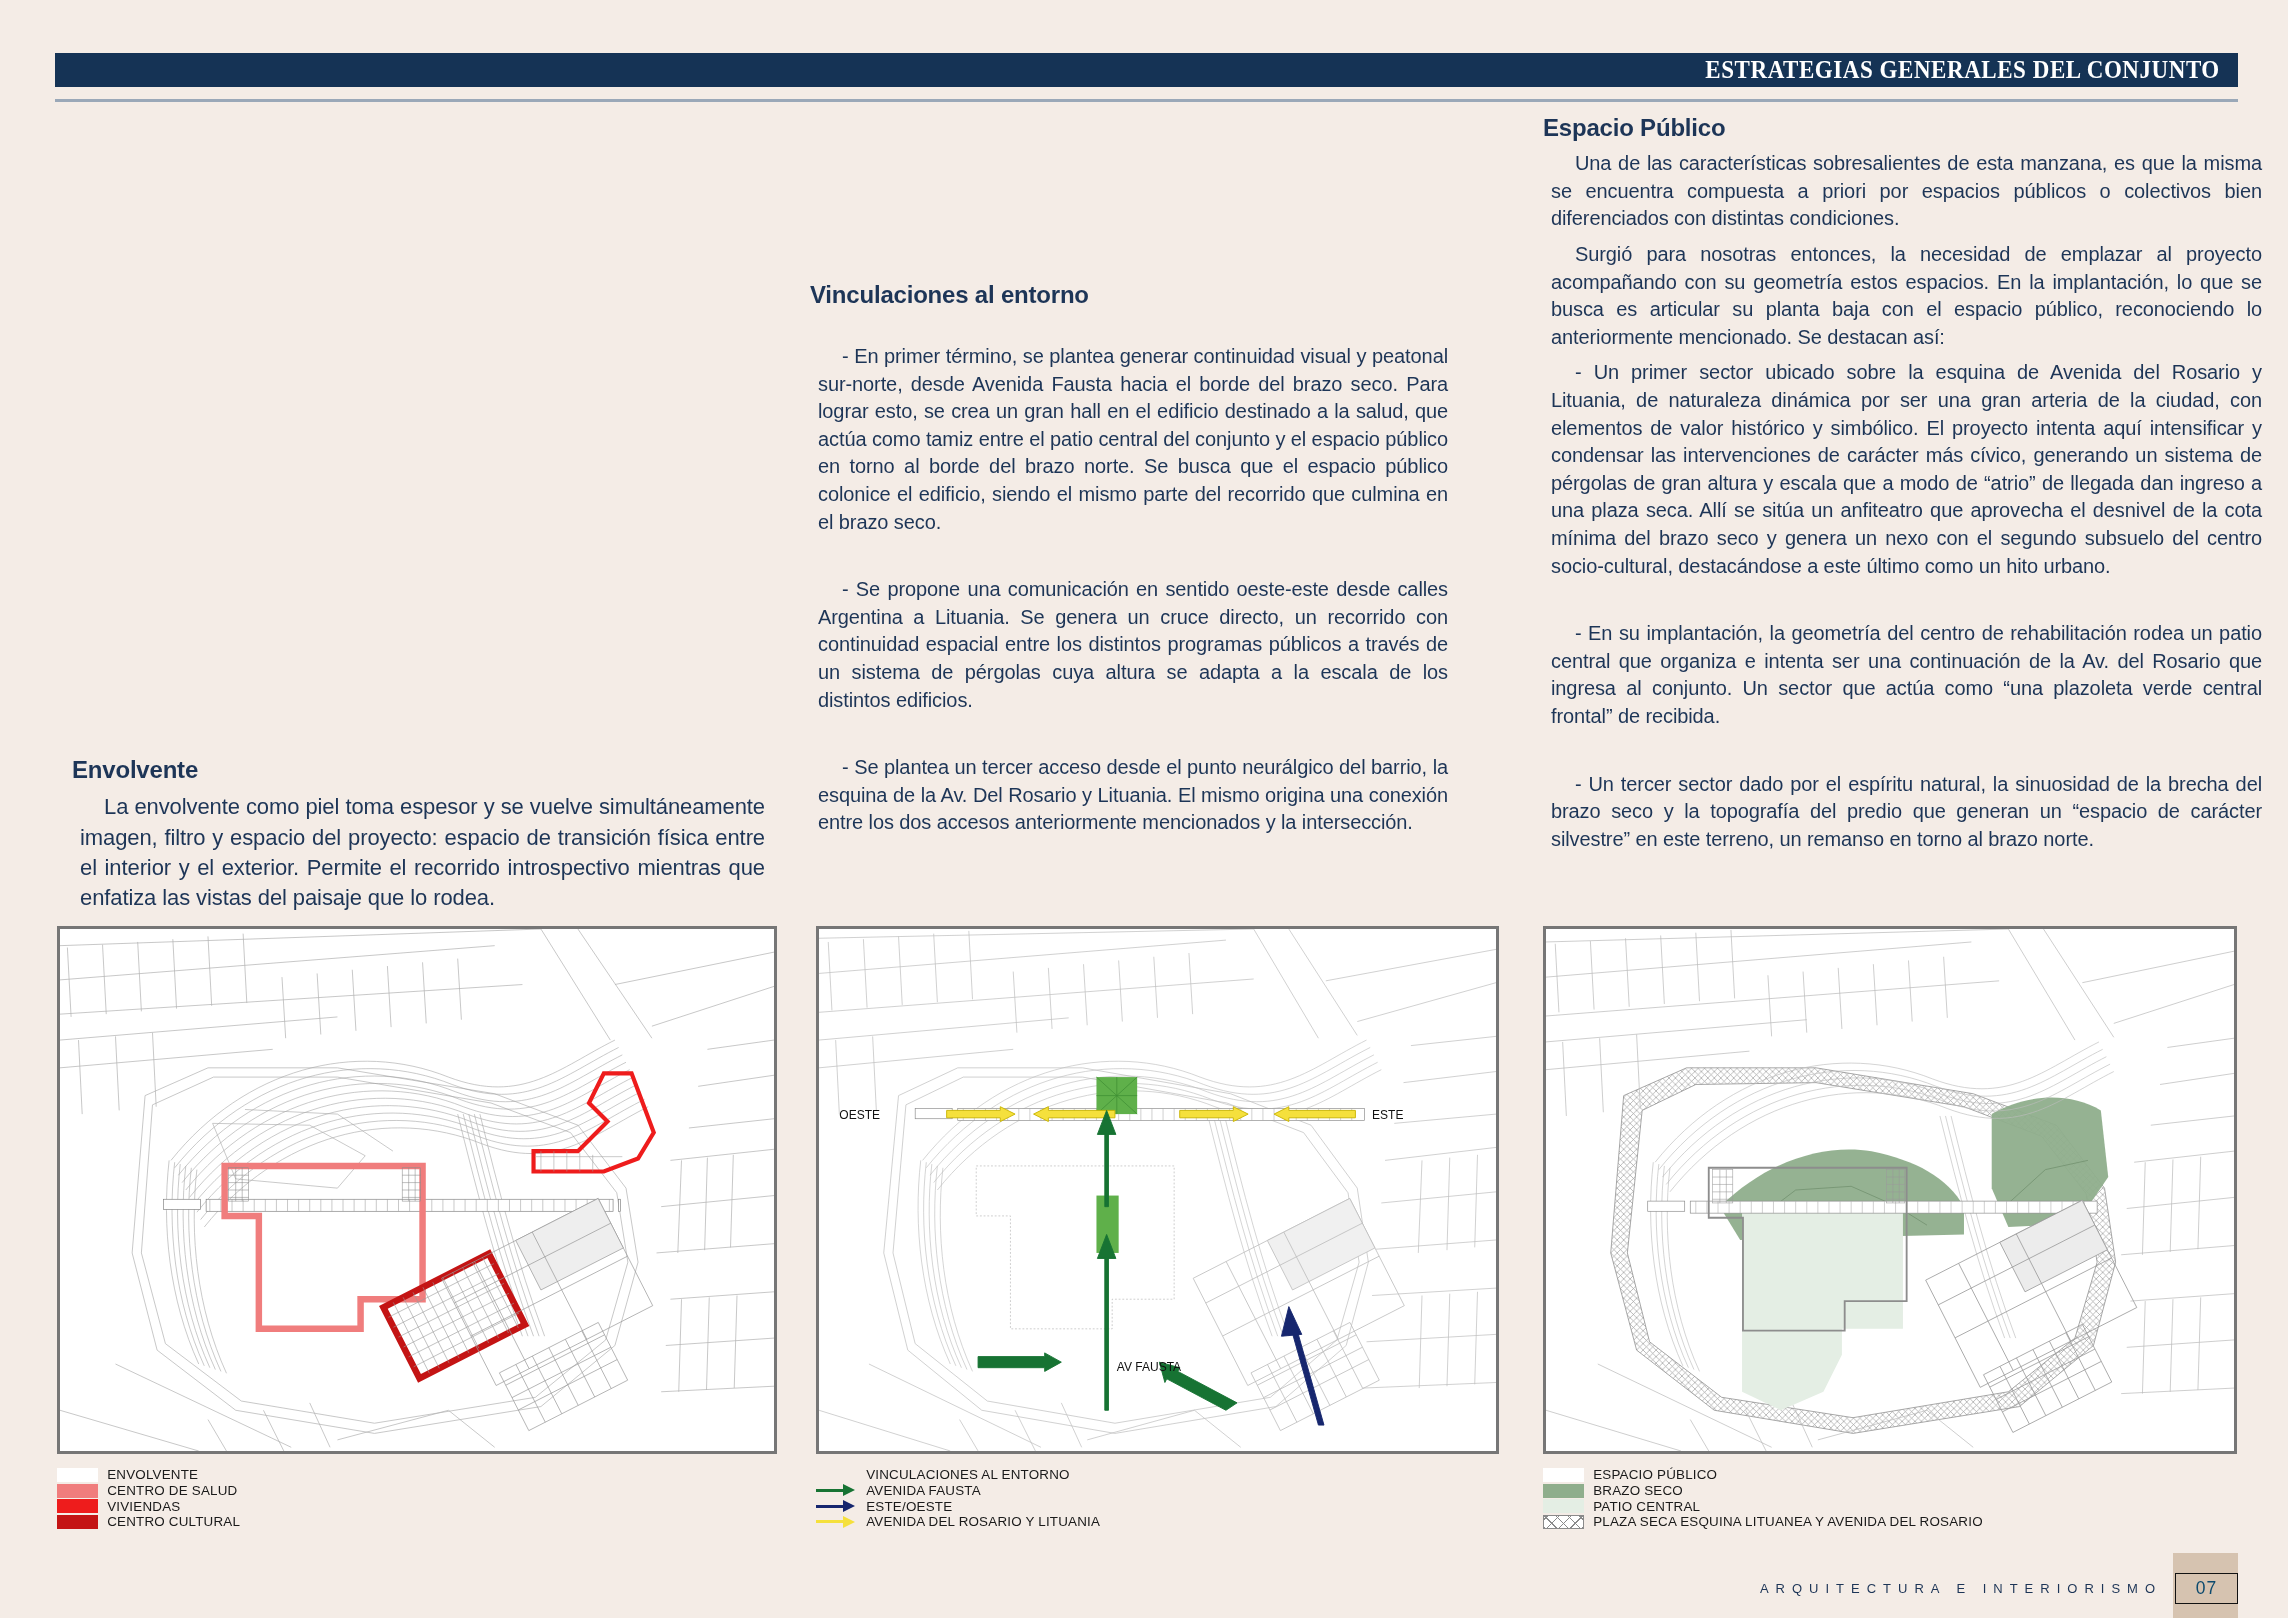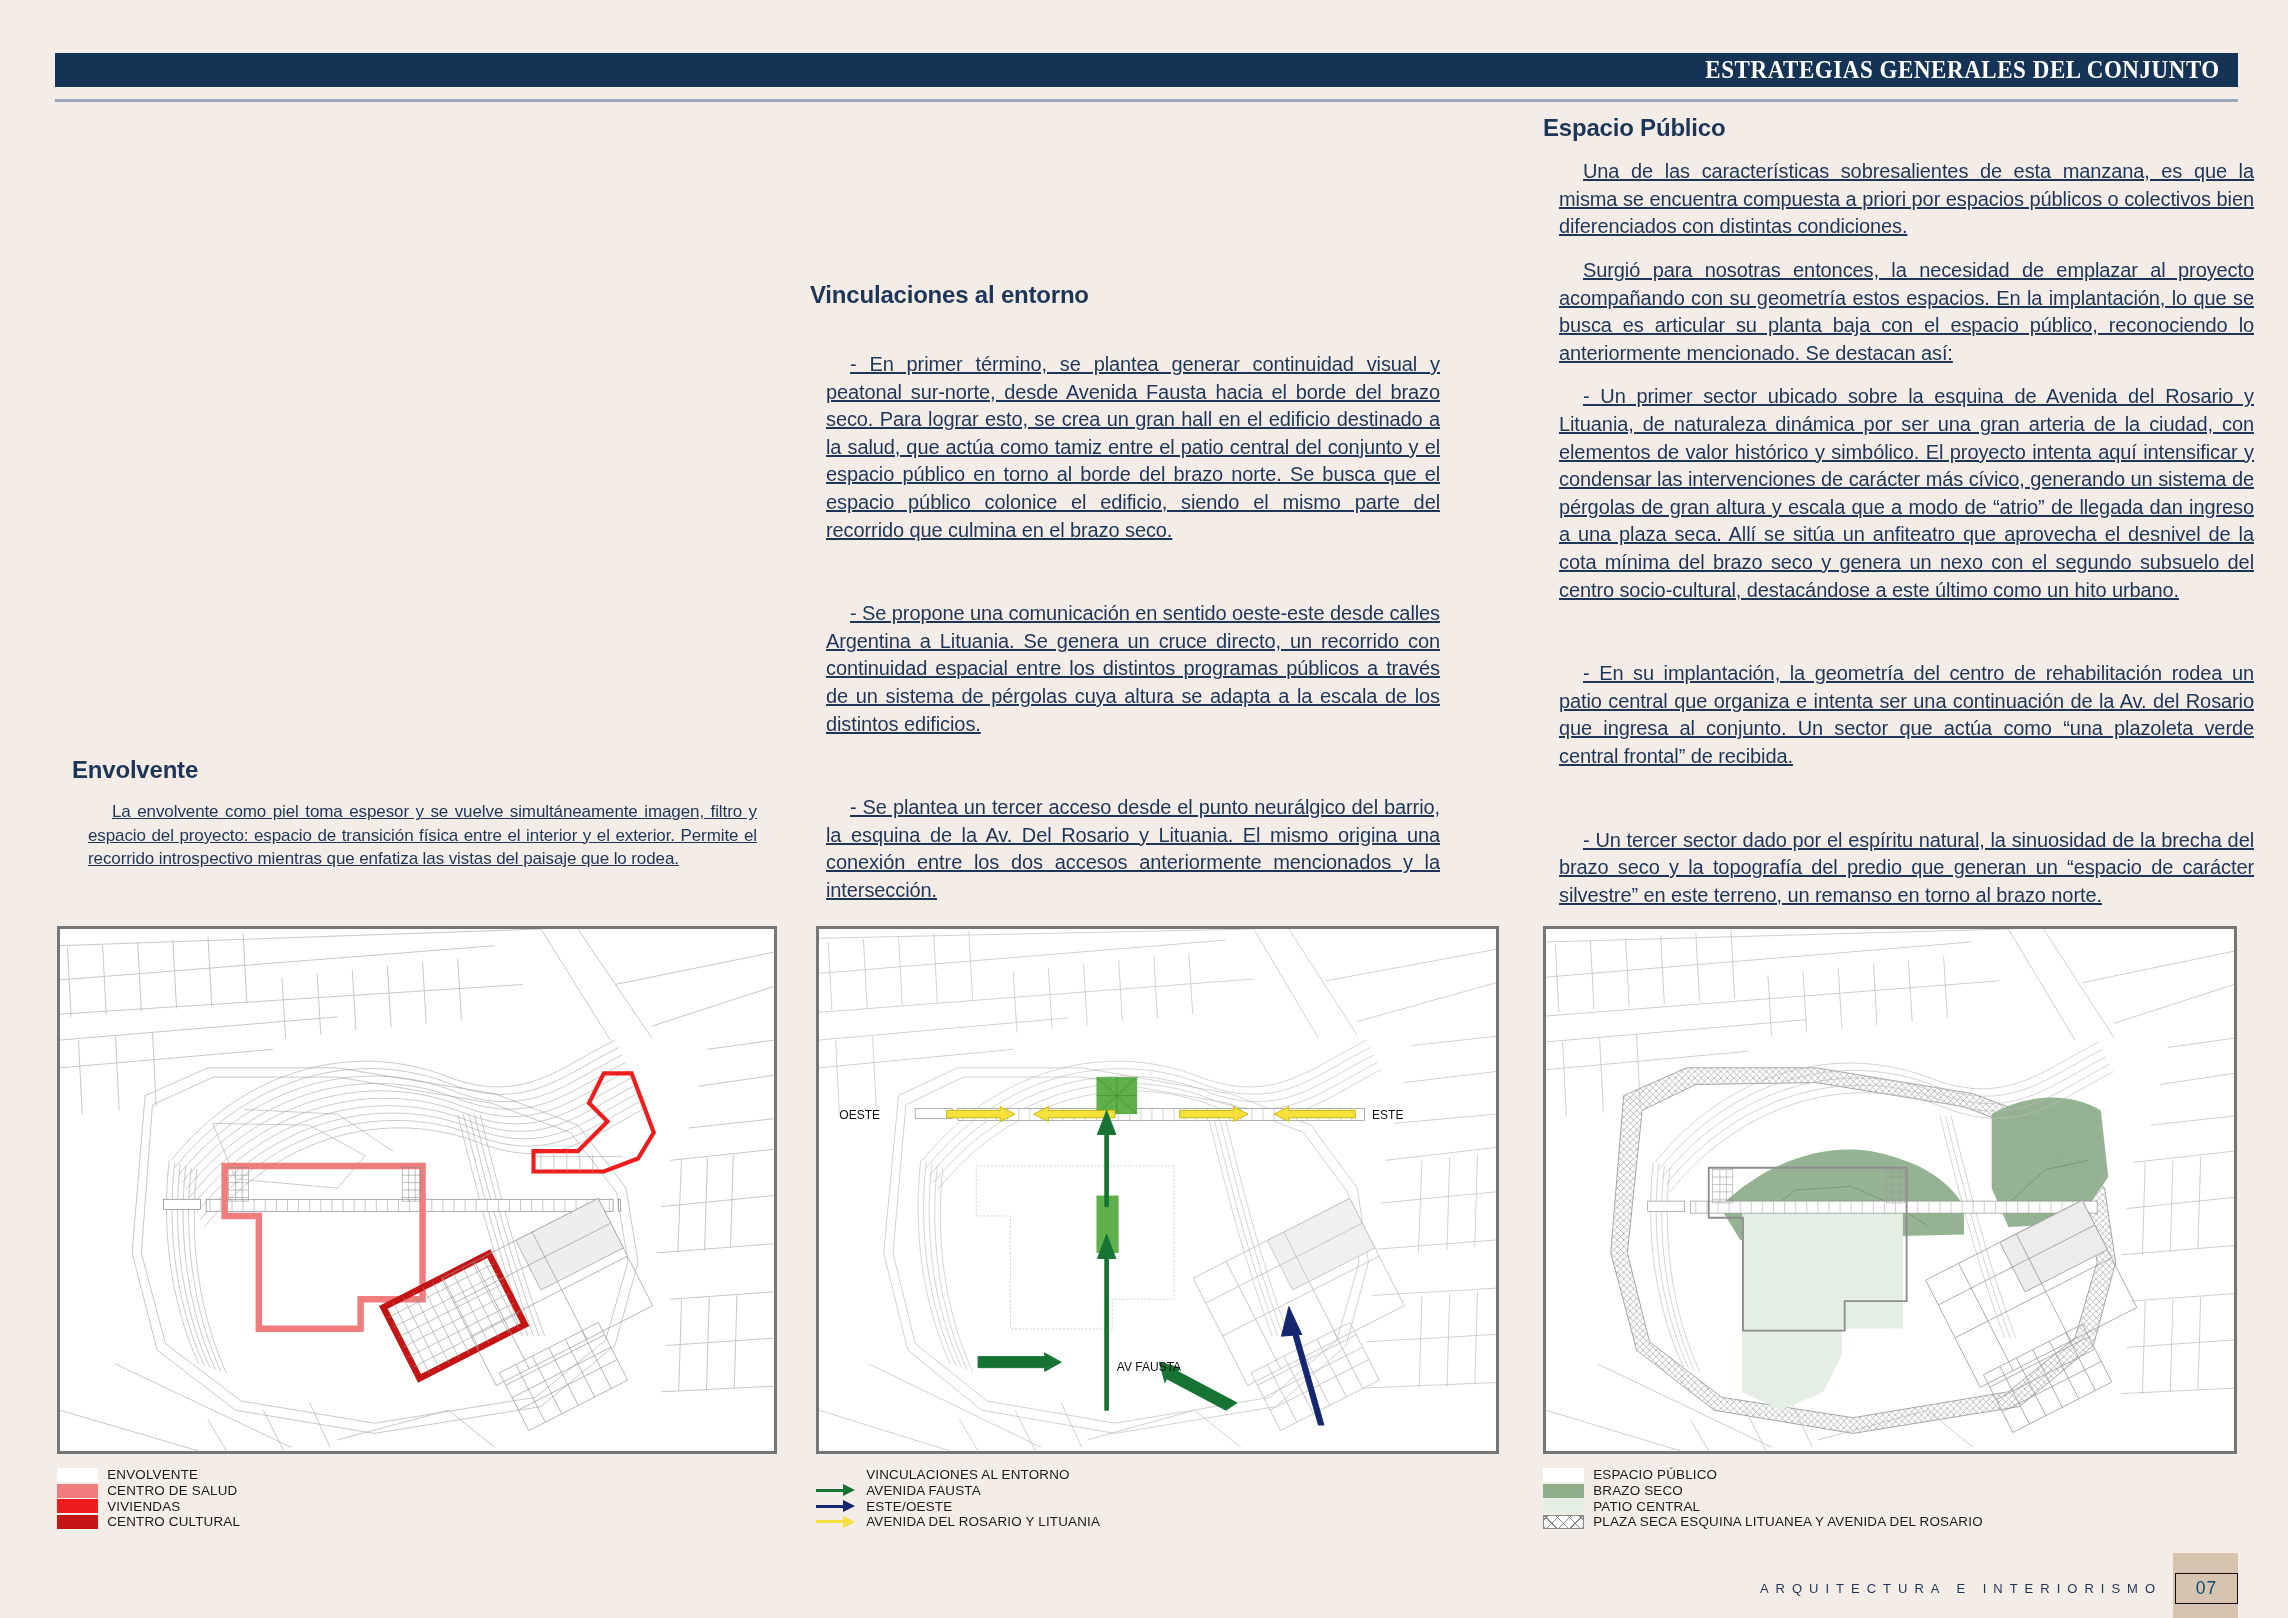--- a/index.html
+++ b/index.html
@@ -60,34 +60,33 @@
     font-size: 24px;
     font-weight: bold;
     margin: 0 0 1.8px 0;
     line-height: 1.22;
     letter-spacing: -0.2px;
   }
   .para {
     font-size: 20px;
     line-height: 1.38;
     text-align: justify;
-    margin: 16px;
+    margin: 8px;
     letter-spacing: -0.1px;
-    text-decoration: underline;
   }
   .para.indent { text-indent: 24px; }
   .para + .para { margin-top: 0px; }
   .gap { height: 24px; }
 
   
   #col-left   { left: 72px;  top: 755px;  width: 701px; }
   #col-mid    { left: 810px; top: 280px;  width: 646px; }
   #col-right  { left: 1543px; top: 113px; width: 727px; }
 
-  #col-left .para  { font-size: 17px; }
+  #col-left .para  { font-size: 22px; }
   #col-mid  .para  { font-size: 20px; }
   #col-right .para { font-size: 20px; }
 
   
   .map-frame {
     position: absolute;
     box-sizing: border-box;
     border: 3.7px solid #767676;
     background: #ffffff;
     overflow: hidden;

